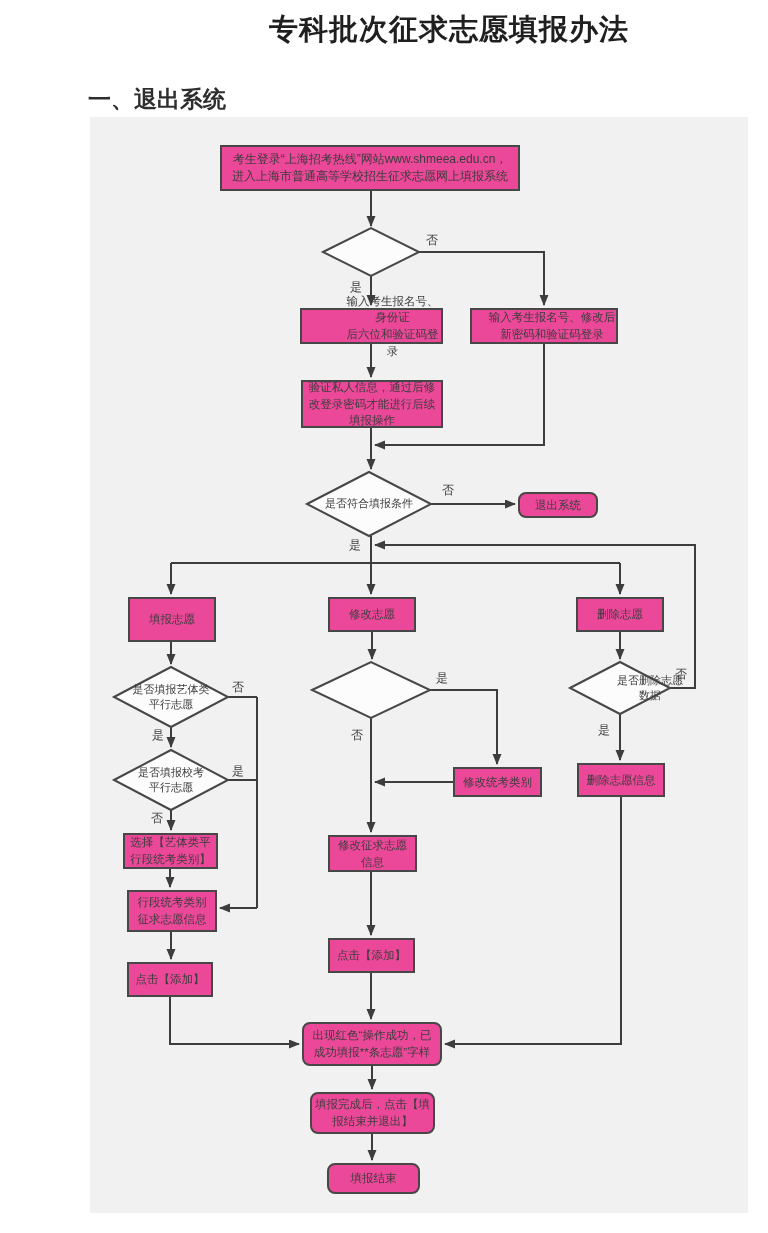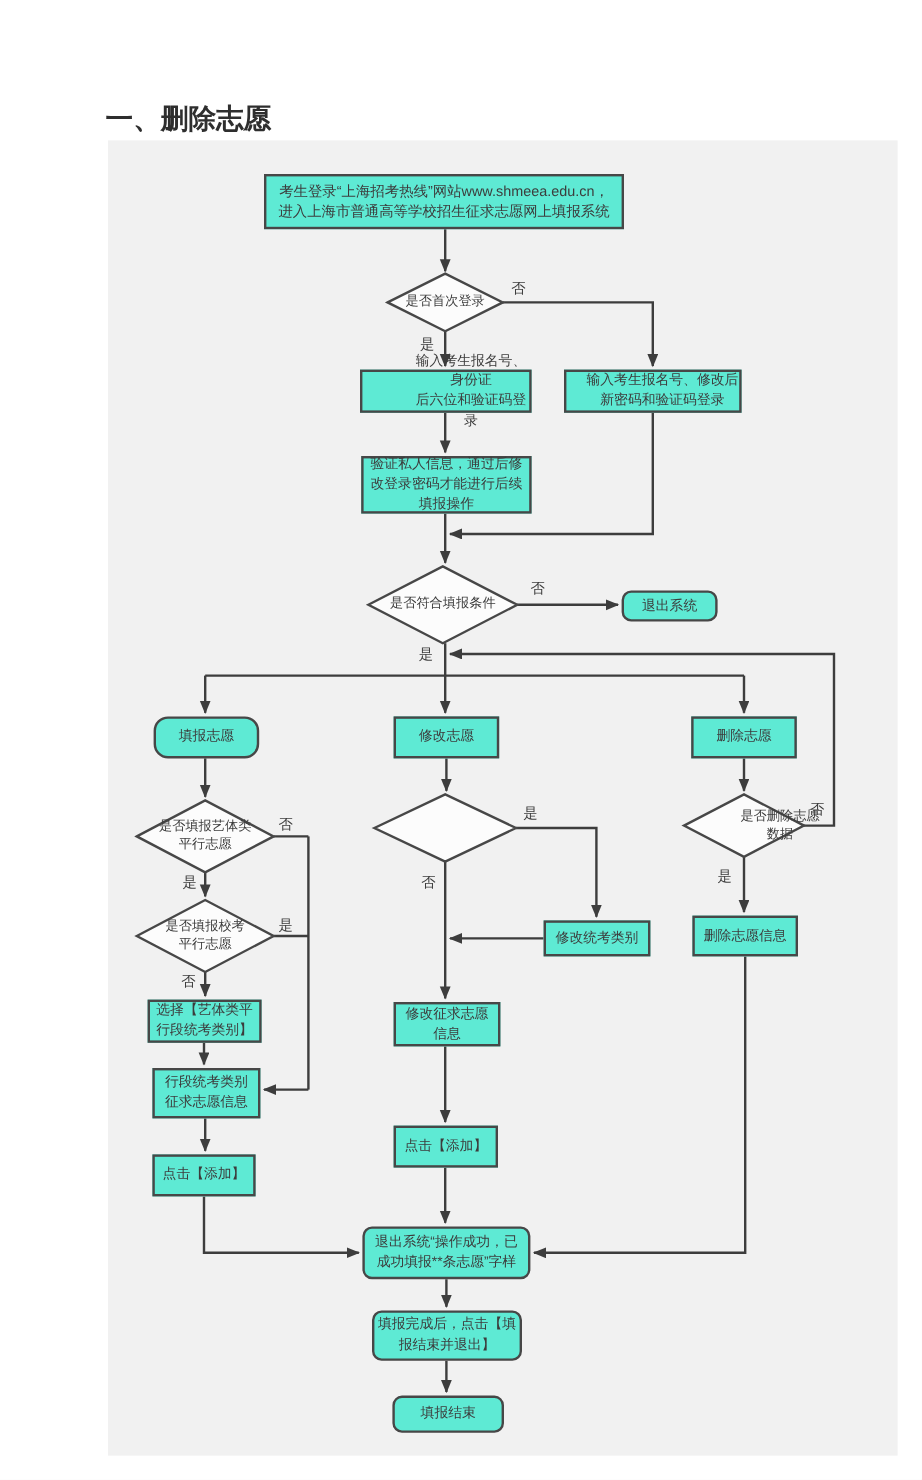--- a/index.html
+++ b/index.html
@@ -21,41 +21,42 @@
   }
   .panel {
     position:absolute; left:90px; top:117px; width:658px; height:1096px;
     background:#f1f1f1;
   }
   .connectors { position:absolute; left:0; top:0; }
   .node {
     position:absolute; box-sizing:border-box;
     display:flex; align-items:center; justify-content:center;
     text-align:center; white-space:pre-line;
-    background:#5eead4; border:2px solid #474747;
+    background:#ec4899; border:2px solid #474747;
     font-size:11.5px; line-height:1.45; color:#3c3c3c;
   }
   .node.round { border-radius:8px; }
   .node.big { font-size:12px; }
   .dtext {
     position:absolute; box-sizing:border-box;
     display:flex; align-items:center; justify-content:center;
     text-align:center; white-space:pre-line;
     font-size:11px; line-height:1.4; color:#3c3c3c;
   }
   .elabel {
     position:absolute; font-size:12px; color:#3c3c3c; line-height:1;
   }
 </style>
 </head>
 <body>
 
 <div class="page">
 
-  <h2 class="section">一、删除志愿</h2>
+  <h1 class="title">专科批次征求志愿填报办法</h1>
+  <h2 class="section">一、退出系统</h2>
 
   <div class="panel"></div>
 
   <svg class="connectors" width="768" height="1233" viewBox="0 0 768 1233">
     <defs>
       <marker id="ah" markerUnits="userSpaceOnUse" markerWidth="12" markerHeight="10" refX="10" refY="4.5" orient="auto">
         <path d="M0,0 L11,4.5 L0,9 Z" fill="#3d3d3d"></path>
       </marker>
     </defs>
     <g stroke="#3d3d3d" stroke-width="2" fill="none">
@@ -106,40 +107,39 @@
   <div class="node big" style="left:220px;top:145px;width:300px;height:46px;">考生登录“上海招考热线”网站www.shmeea.edu.cn，
 进入上海市普通高等学校招生征求志愿网上填报系统</div>
   <div class="node" style="left:300px;top:308px;width:143px;height:36px;padding-left:42px;">输入考生报名号、身份证
 后六位和验证码登录</div>
   <div class="node" style="left:470px;top:308px;width:148px;height:36px;padding-left:16px;">输入考生报名号、修改后
 新密码和验证码登录</div>
   <div class="node" style="left:301px;top:380px;width:142px;height:48px;">验证私人信息，通过后修
 改登录密码才能进行后续
 填报操作</div>
   <div class="node round" style="left:518px;top:492px;width:80px;height:26px;">退出系统</div>
-  <div class="node" style="left:128px;top:597px;width:88px;height:35px;border-radius:12px;">填报志愿</div>
+  <div class="node" style="left:128px;top:597px;width:88px;height:45px;">填报志愿</div>
   <div class="node" style="left:328px;top:597px;width:88px;height:35px;">修改志愿</div>
   <div class="node" style="left:576px;top:597px;width:88px;height:35px;">删除志愿</div>
   <div class="node" style="left:123px;top:833px;width:95px;height:36px;">选择【艺体类平
 行段统考类别】</div>
   <div class="node" style="left:127px;top:890px;width:90px;height:42px;">行段统考类别
 征求志愿信息</div>
   <div class="node" style="left:127px;top:962px;width:86px;height:35px;">点击【添加】</div>
   <div class="node" style="left:453px;top:767px;width:89px;height:30px;">修改统考类别</div>
   <div class="node" style="left:328px;top:835px;width:89px;height:37px;">修改征求志愿
 信息</div>
   <div class="node" style="left:328px;top:938px;width:87px;height:35px;">点击【添加】</div>
   <div class="node" style="left:577px;top:763px;width:88px;height:34px;">删除志愿信息</div>
-  <div class="node round" style="left:302px;top:1022px;width:140px;height:44px;">退出系统“操作成功，已
+  <div class="node round" style="left:302px;top:1022px;width:140px;height:44px;">出现红色“操作成功，已
 成功填报**条志愿”字样</div>
   <div class="node round" style="left:310px;top:1092px;width:125px;height:42px;">填报完成后，点击【填
 报结束并退出】</div>
   <div class="node round" style="left:327px;top:1163px;width:93px;height:31px;">填报结束</div>
 
-  <div class="dtext" style="left:323px;top:228px;width:96px;height:48px;">是否首次登录</div>
   <div class="dtext" style="left:307px;top:472px;width:124px;height:64px;">是否符合填报条件</div>
   <div class="dtext" style="left:114px;top:667px;width:114px;height:60px;">是否填报艺体类
 平行志愿</div>
   <div class="dtext" style="left:114px;top:750px;width:114px;height:60px;">是否填报校考
 平行志愿</div>
   <div class="dtext" style="left:600px;top:662px;width:100px;height:52px;">是否删除志愿
 数据</div>
 
   <div class="elabel" style="left:350px;top:281px;">是</div>
   <div class="elabel" style="left:426px;top:234px;">否</div>

